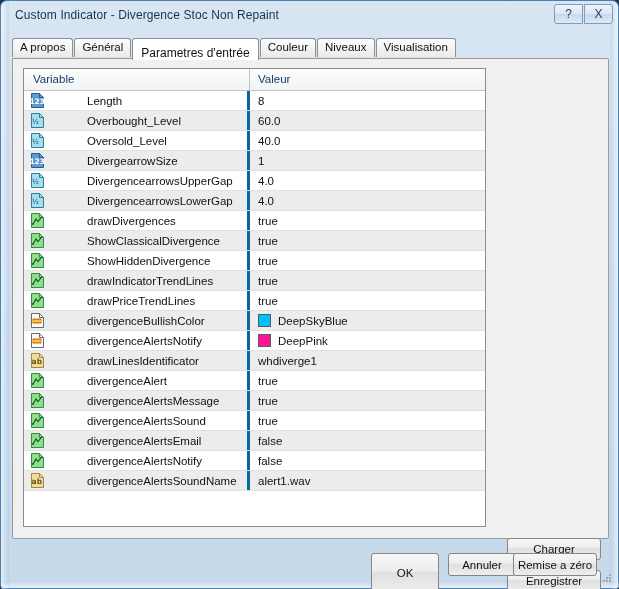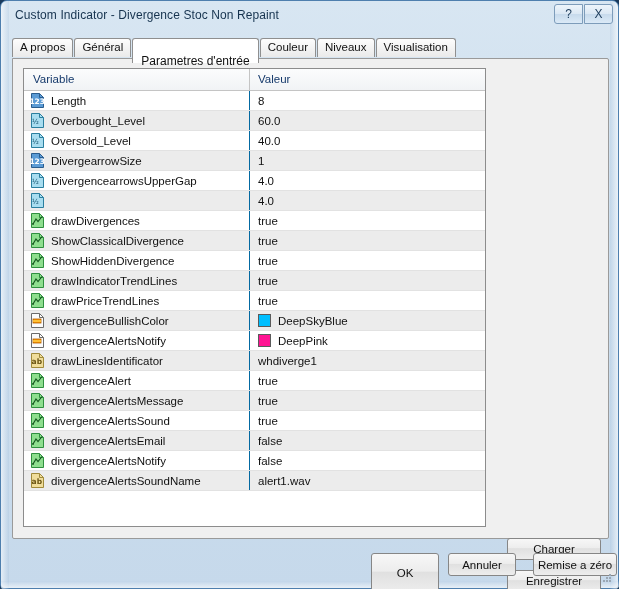--- a/index.html
+++ b/index.html
@@ -101,21 +101,21 @@
   }
   .tab.active {
     height: 22px;
     line-height: 20px;
     background: #ffffff;
     border-color: #8f8f8f;
     position: relative;
     z-index: 6;
     margin-bottom: -1px;
     font-size: 12px;
-    padding: 12px 8px;
+    padding: 4px 8px;
   }
 
   
   .panel {
     position: absolute;
     left: 11px; top: 57px;
     width: 597px; height: 481px;
     box-sizing: border-box;
     background: #f0f0f0;
     border: 1px solid #9a9a9a;
@@ -156,26 +156,27 @@
     display: flex;
     height: 20px;
     box-sizing: border-box;
     border-bottom: 1px solid #e2e2e2;
     position: relative;
   }
   .row.alt { background: #ececec; }
   .cell-var {
     width: 226px;
     box-sizing: border-box;
-    border-right: 1px solid #0369a1;
+    border-right: 3px solid #0369a1;
     display: flex;
     align-items: center;
     padding-left: 6px;
     overflow: hidden;
     white-space: nowrap;
+    gap: 36px;
   }
   .cell-val {
     flex: 1;
     box-sizing: border-box;
     display: flex;
     align-items: center;
     padding-left: 8px;
     font-size: 11.5px;
     color: #111;
     overflow: hidden;
@@ -235,21 +236,21 @@
     left: 370px; top: 552px;
     width: 68px; height: 40px;
   }
   .btn-cancel {
     position: absolute;
     left: 447px; top: 552px;
     width: 68px; height: 23px;
   }
   .btn-reset {
     position: absolute;
-    left: 532px; top: 552px;
+    left: 512px; top: 552px;
     width: 84px; height: 23px;
   }
 
   .resize-grip {
     position: absolute;
     right: 5px; bottom: 4px;
     width: 12px; height: 12px;
     pointer-events: none;
   }
 </style>
@@ -368,20 +369,21 @@
           </div>
           <div class="row alt">
             <div class="cell-var">
               <span class="ticon">
                 <svg width="15" height="15" viewBox="0 0 15 15">
       <path d="M1.5 0.5 H9.5 L13.5 4.5 V14.5 H1.5 Z" fill="#a8ddf0" stroke="#2a7f9f" stroke-width="1"></path>
      <path d="M9.5 0.5 V4.5 H13.5" fill="none" stroke="#2a7f9f" stroke-width="1"></path>
       <text x="5.5" y="10.5" font-family="DejaVu Sans, sans-serif" font-size="7" fill="#10506b" text-anchor="middle">½</text>
                 </svg>
               </span>
+              <span class="var-label">DivergencearrowsLowerGap</span>
             </div>
             <div class="cell-val">
               <span>4.0</span>
             </div>
           </div>
           <div class="row">
             <div class="cell-var">
               <span class="ticon">
                 <svg width="15" height="15" viewBox="0 0 15 15">
       <path d="M1.5 0.5 H9.5 L13.5 4.5 V14.5 H1.5 Z" fill="#8ede8e" stroke="#2f8f3f" stroke-width="1"></path>

